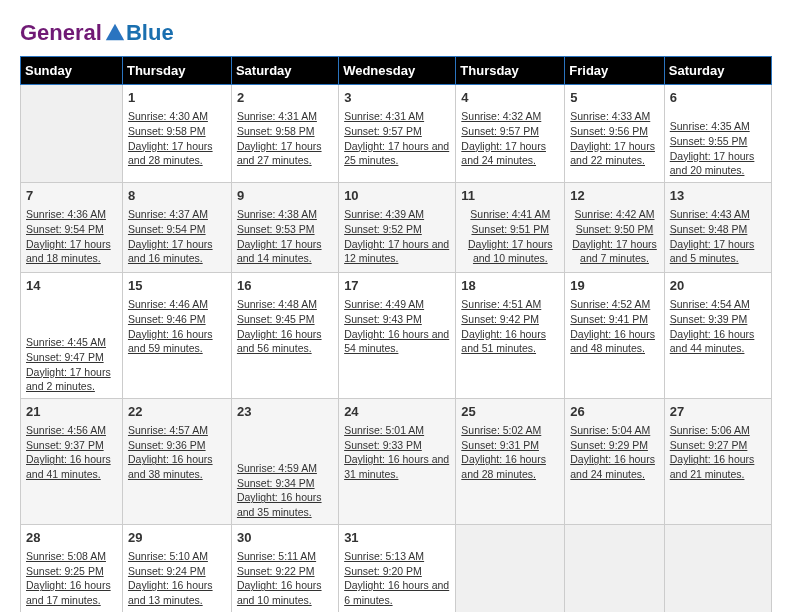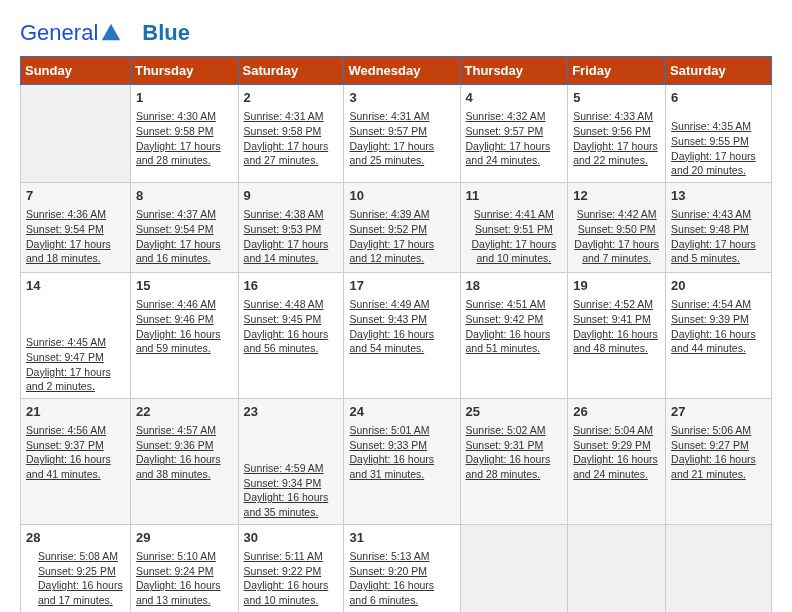--- a/index.html
+++ b/index.html
@@ -15,28 +15,27 @@
       justify-content: space-between;
       align-items: flex-start;
       margin-bottom: 10px;
     }
     .logo {
       display: flex;
       align-items: center;
     }
     .logo-text-general {
       font-size: 22px;
-      font-weight: normal;
-      color: #1d4ed8;
+      font-weight: bold;
+      color: #701a75;
     }
     .logo-text-blue {
       font-size: 22px;
       font-weight: bold;
       color: #1a6faf;
-      margin-left: 20px;
     }
     .logo-icon {
       width: 22px;
       height: 22px;
       margin-left: 2px;
     }
     .title-block {
       text-align: right;
     }
     .month-title {
@@ -48,21 +47,21 @@
     .location-title {
       font-size: 16px;
       color: #555;
     }
     table {
       width: 100%;
       border-collapse: collapse;
       font-size: 11px;
     }
     thead tr th {
-      background-color: #c2410c;
+      background-color: #000000;
       color: #fff;
       padding: 6px 4px;
       text-align: left;
       font-size: 13px;
       font-weight: bold;
       border: 1px solid #2a74c0;
     }
     tbody tr td {
       border: 1px solid #ccc;
       vertical-align: top;
@@ -291,21 +290,21 @@
         <td>
           <span class="day-number">27</span>
           <div class="day-info" style="white-space: pre-line;">Sunrise: 5:06 AM
 Sunset: 9:27 PM
 Daylight: 16 hours and 21 minutes.</div>
         </td>
       </tr>
       <tr>
         <td>
           <span class="day-number">28</span>
-          <div class="day-info" style="white-space: pre-line; margin-left: 12px;">Sunrise: 5:08 AM
+          <div class="day-info" style="white-space: pre-line;">Sunrise: 5:08 AM
 Sunset: 9:25 PM
 Daylight: 16 hours and 17 minutes.</div>
         </td>
         <td>
           <span class="day-number">29</span>
           <div class="day-info" style="white-space: pre-line;">Sunrise: 5:10 AM
 Sunset: 9:24 PM
 Daylight: 16 hours and 13 minutes.</div>
         </td>
         <td>

